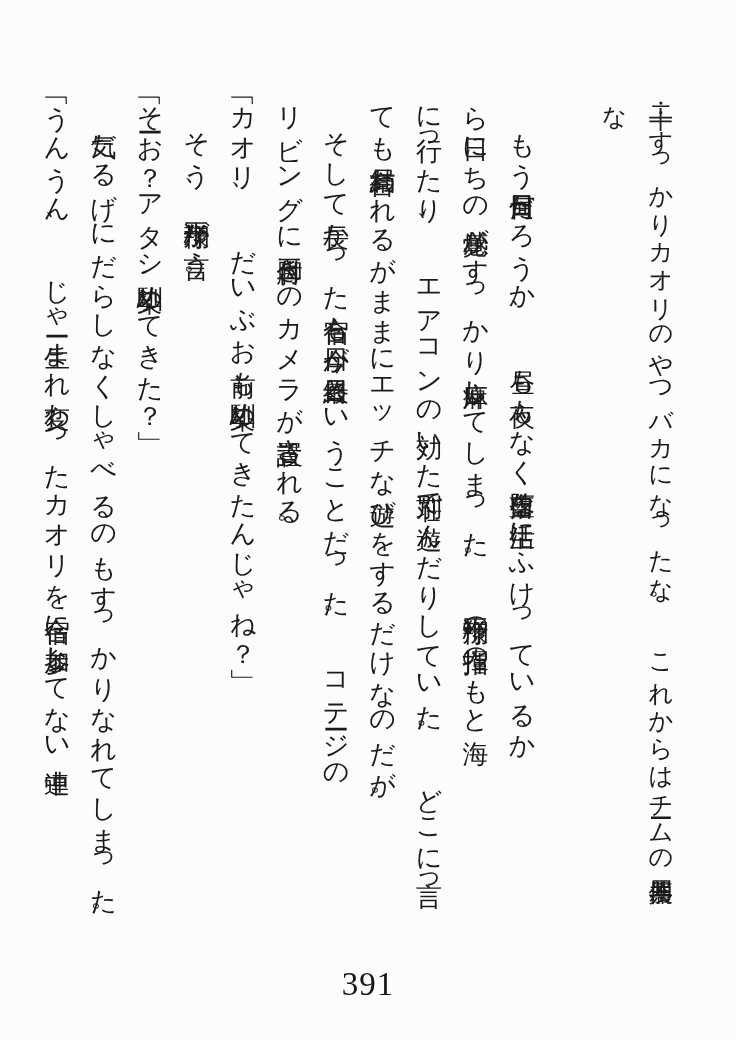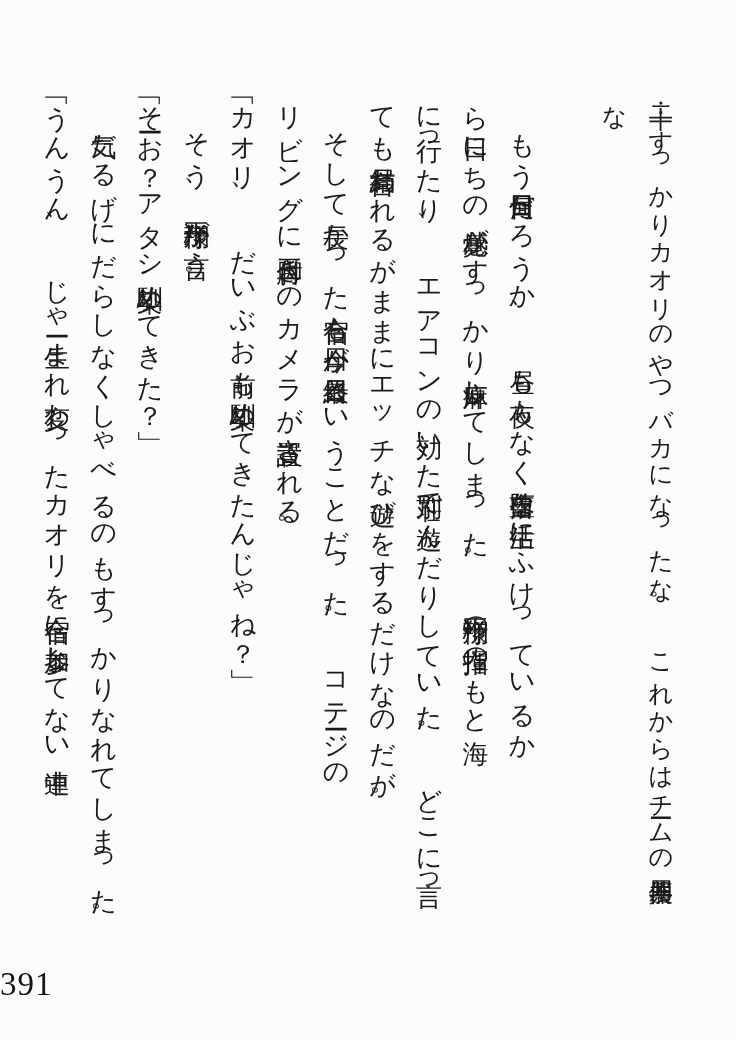--- a/index.html
+++ b/index.html
@@ -41,20 +41,21 @@
     letter-spacing: 0.2px;
   }
   .line.blank {
     
   }
   .page-number {
     position: absolute;
     left: 0;
     right: 0;
     top: 966px;
+    text-align: center;
     font-size: 33px;
     letter-spacing: 1px;
     color: #161616;
   }
 </style>
 </head>
 <body>
 
 <div class="page">
 

